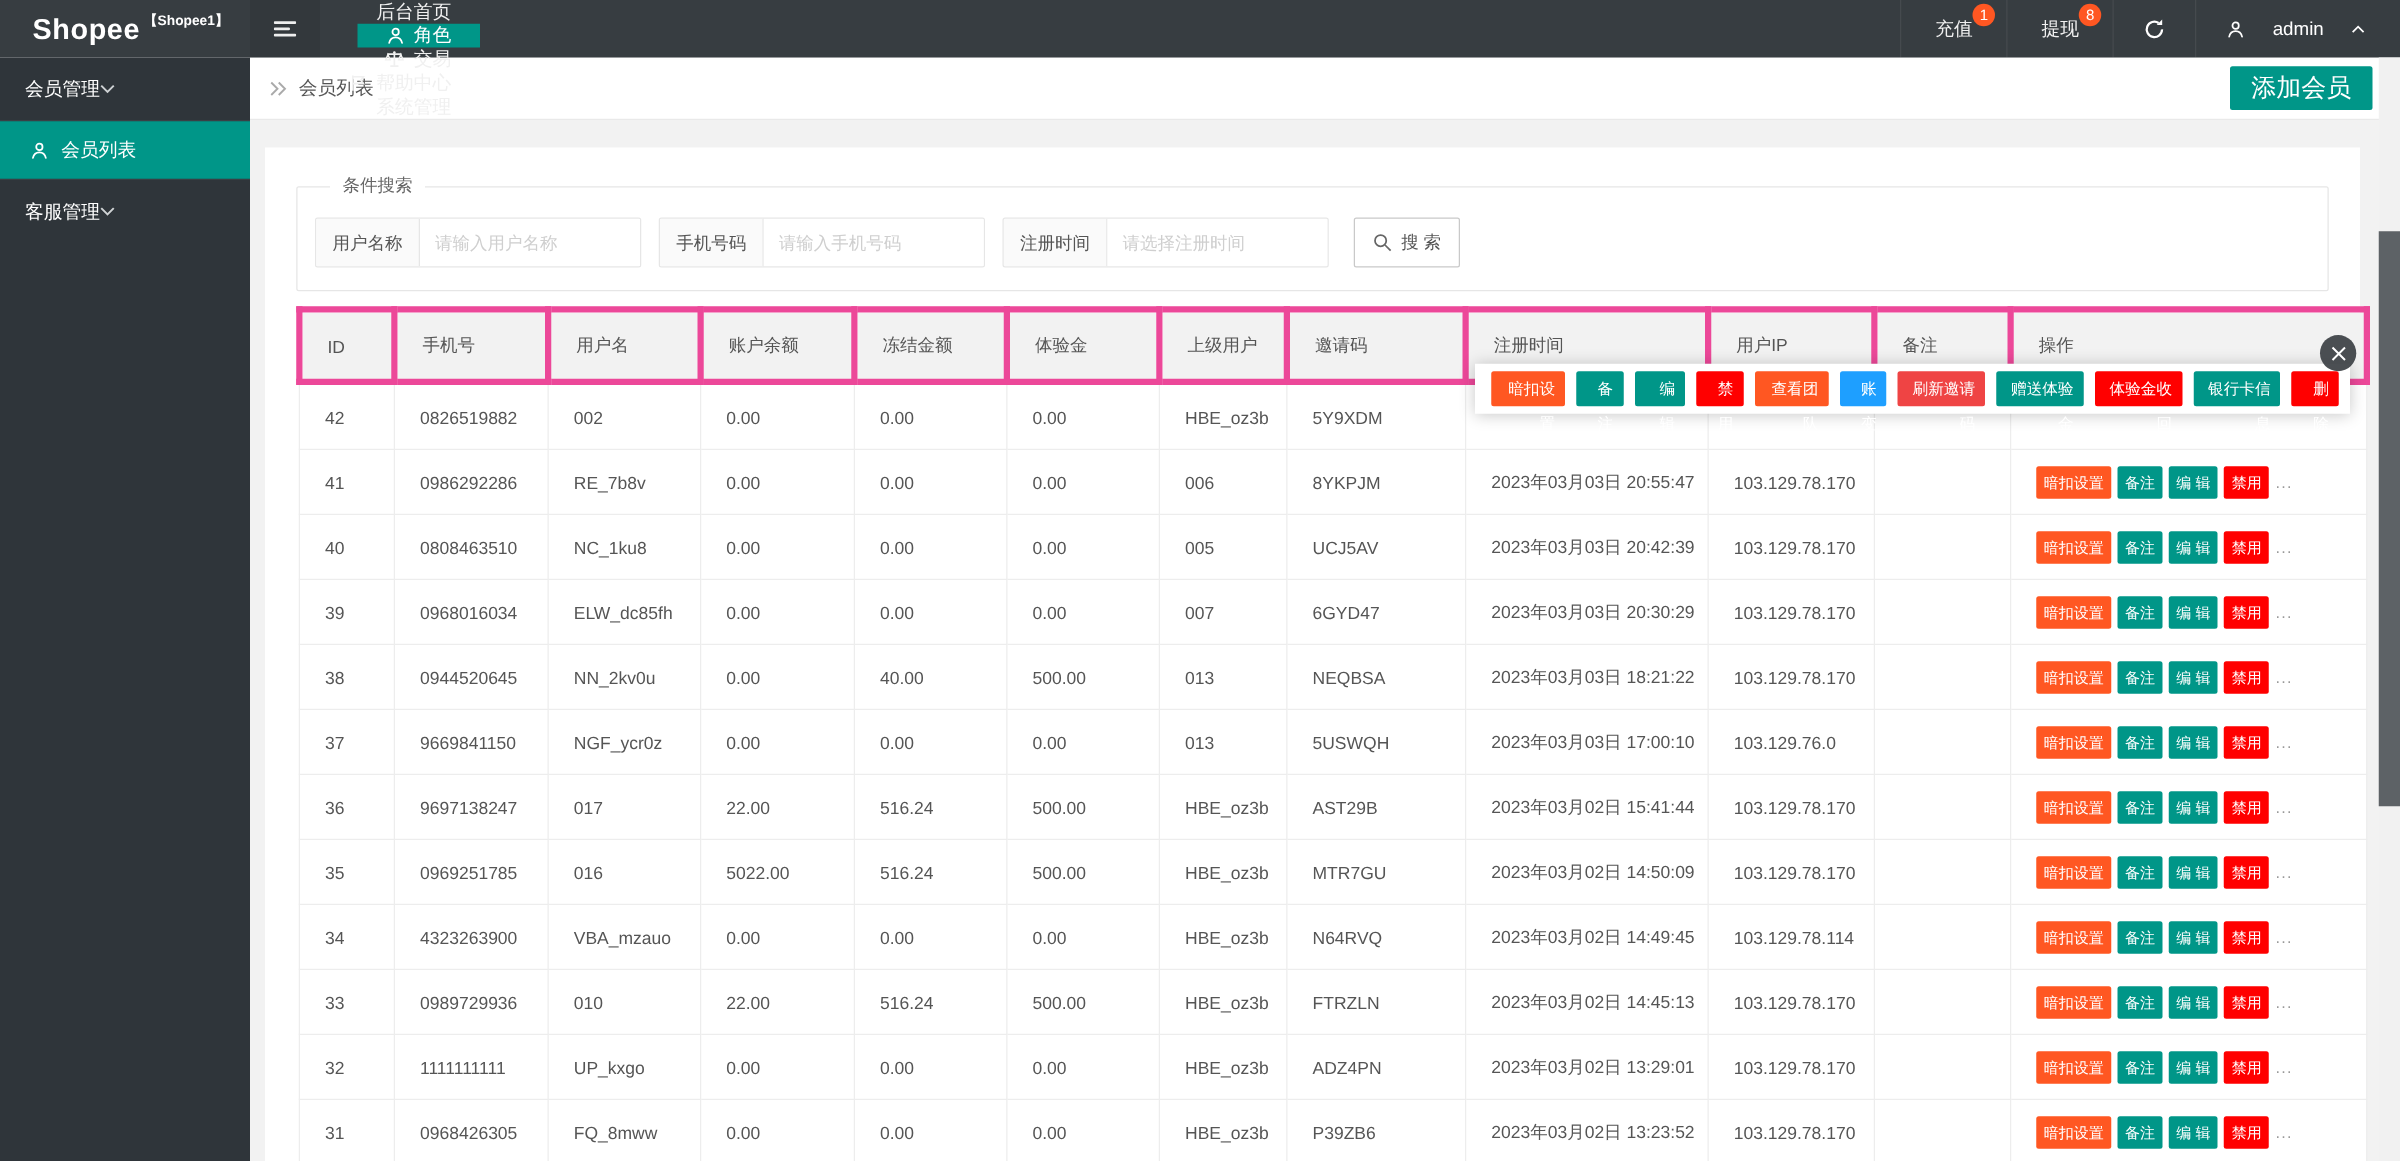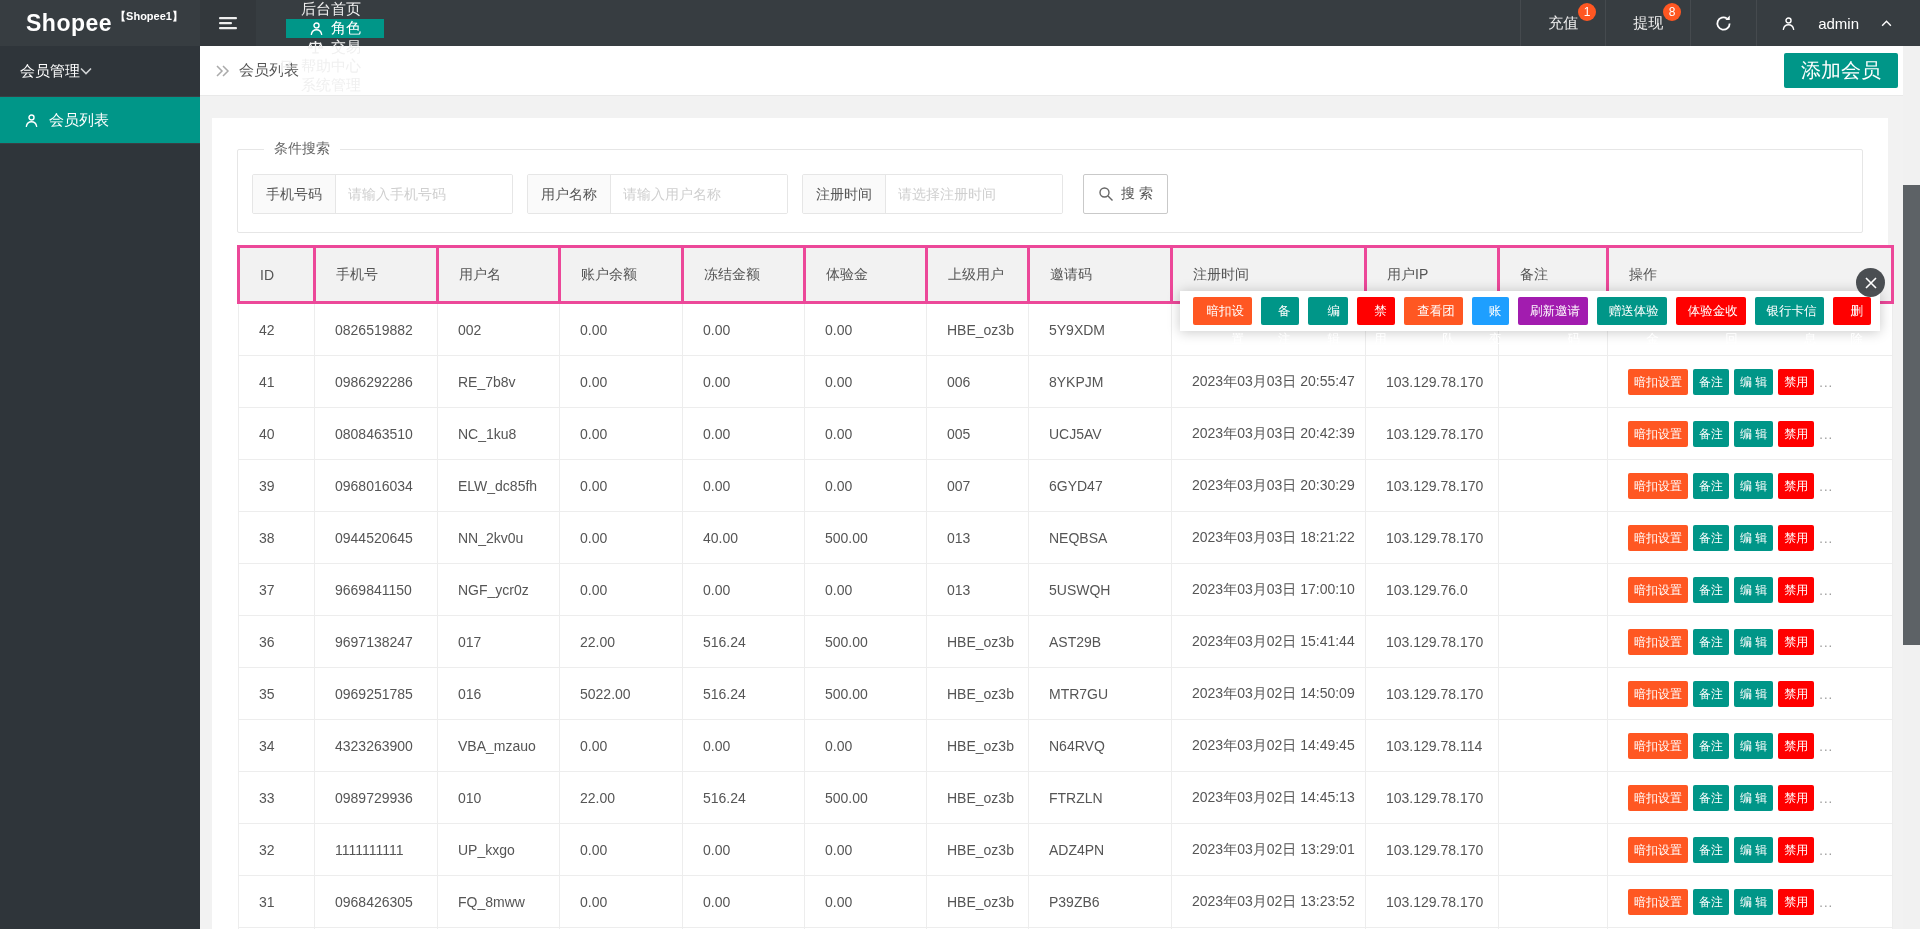--- a/index.html
+++ b/index.html
@@ -43,21 +43,21 @@
   .search-row{display:flex;align-items:center;margin-top:6px;}
   .input-group{display:flex;border:1px solid #e6e6e6;border-radius:2px;height:38px;overflow:hidden;margin-right:14px;background:#fff;}
   .ig-label{background:#fafafa;border-right:1px solid #e6e6e6;line-height:38px;padding:0 13px;font-size:14px;color:#555;white-space:nowrap;}
   .ig-input{border:none;outline:none;padding:0 12px;width:152px;font-size:14px;color:#666;font-family:inherit;}
   .ig-input::placeholder{color:#cfcfcf;}
   .search-btn{height:40px;margin-left:6px;background:#fff;border:1px solid #c9c9c9;border-radius:2px;padding:0 14px;font-size:14px;color:#555;display:flex;align-items:center;gap:7px;cursor:pointer;font-family:inherit;}
   .search-btn .mag{color:#666;display:flex;}
   
   .tbl-wrap{margin-top:12px;}
   table.grid{width:100%;border-collapse:collapse;table-layout:fixed;}
-  table.grid th{background:#f2f2f2;height:53px;font-weight:normal;font-size:14px;color:#555;text-align:left;padding:0 0 0 20px;border:3px solid #ec4899;overflow:hidden;white-space:nowrap;}
+  table.grid th{background:#f2f2f2;height:53px;font-weight:normal;font-size:14px;color:#555;text-align:left;padding:0 0 0 20px;border:5px solid #ec4899;overflow:hidden;white-space:nowrap;}
   table.grid td{height:51px;font-size:14px;color:#555;padding:0 0 0 20px;border:1px solid #ededed;background:#fff;overflow:hidden;white-space:nowrap;}
   .btn{display:inline-block;height:26px;line-height:26px;padding:0 6px;border-radius:2px;color:#fff;font-size:12px;margin-right:5px;border:none;cursor:pointer;vertical-align:middle;font-family:inherit;text-align:right;}
   .more{color:#999;font-size:13px;letter-spacing:1px;vertical-align:middle;}
   
   .popup{position:absolute;left:1180px;top:291px;width:700px;height:40px;background:#fff;box-shadow:0 1px 12px rgba(0,0,0,.22);display:flex;align-items:center;padding-left:13px;box-sizing:border-box;z-index:40;}
   .popup .btn{height:28px;line-height:28px;padding:0 8px;margin-right:9px;font-size:12.5px;}
   .popup-close{position:absolute;left:1856px;top:268px;width:29px;height:29px;border-radius:50%;background:rgba(60,64,68,.92);color:#fff;display:flex;align-items:center;justify-content:center;z-index:45;cursor:pointer;}
   
   .scrollbar{position:absolute;top:46px;right:0;bottom:0;width:17px;background:#f1f1f1;z-index:50;}
   .scroll-thumb{position:absolute;top:139px;left:0;width:17px;height:460px;background:#5d6266;}
@@ -163,46 +163,54 @@
       <div class="side-item active">
         <span class="icon">
           <svg width="15" height="15" viewBox="0 0 16 16">
             <circle cx="8" cy="4.8" r="2.7" fill="none" stroke="currentColor" stroke-width="1.5"></circle>
             <path d="M2.5 14.2c.7-3.2 2.8-4.8 5.5-4.8s4.8 1.6 5.5 4.8" fill="none" stroke="currentColor" stroke-width="1.5" stroke-linecap="round"></path>
           </svg>
         </span>
         <span>会员列表</span>
       </div>
     </div>
+    <div class="side-group-header">
+      <span>客服管理</span>
+      <span class="chev icon">
+        <svg width="12" height="8" viewBox="0 0 12 8">
+          <path d="M1 1.5l5 5 5-5" fill="none" stroke="currentColor" stroke-width="1.6"></path>
+        </svg>
+      </span>
+    </div>
   </div>
 
 <div class="main">
   <div class="breadcrumb-bar">
     <div class="breadcrumb">
       <span class="bc-icon icon">
           <svg width="16" height="12" viewBox="0 0 16 12">
             <path d="M2 1l5 5-5 5M8 1l5 5-5 5" fill="none" stroke="currentColor" stroke-width="1.5"></path>
           </svg>
         </span>
       <span>会员列表</span>
     </div>
     <button class="add-btn">添加会员</button>
   </div>
 
   <div class="card">
     <fieldset class="search">
       <legend>条件搜索</legend>
       <div class="search-row" id="search-row">
         <div class="input-group">
+            <span class="ig-label">用户名称</span>
+            <input class="ig-input" placeholder="请输入用户名称" style="">
+          </div>
+          <div class="input-group">
             <span class="ig-label">手机号码</span>
             <input class="ig-input" placeholder="请输入手机号码" style="">
-          </div>
-          <div class="input-group">
-            <span class="ig-label">用户名称</span>
-            <input class="ig-input" placeholder="请输入用户名称" style="">
           </div>
           <div class="input-group">
             <span class="ig-label">注册时间</span>
             <input class="ig-input" placeholder="请选择注册时间" style="">
           </div>
           <button class="search-btn" id="search-btn">
           <span class="mag icon">
               <svg width="16" height="16" viewBox="0 0 16 16">
                 <circle cx="6.5" cy="6.5" r="4.5" fill="none" stroke="currentColor" stroke-width="1.4"></circle>
                 <path d="M10 10l4.5 4.5" stroke="currentColor" stroke-width="1.4"></path>
@@ -434,21 +442,21 @@
   </div>
 </div>
 
 <div class="popup" id="popup">
     <button class="btn" style="background-color: rgb(255, 87, 34);">暗扣设置</button>
     <button class="btn" style="background-color: rgb(0, 150, 136);">备注</button>
     <button class="btn" style="background-color: rgb(0, 150, 136);">编 辑</button>
     <button class="btn" style="background-color: rgb(255, 0, 0);">禁用</button>
     <button class="btn" style="background-color: rgb(255, 87, 34);">查看团队</button>
     <button class="btn" style="background-color: rgb(30, 159, 255);">账变</button>
-    <button class="btn" style="background-color: #a21caf;">刷新邀请码</button>
+    <button class="btn" style="background-color: #ef4444;">刷新邀请码</button>
     <button class="btn" style="background-color: rgb(0, 150, 136);">赠送体验金</button>
     <button class="btn" style="background-color: rgb(255, 0, 0);">体验金收回</button>
     <button class="btn" style="background-color: rgb(0, 150, 136);">银行卡信息</button>
     <button class="btn" style="background-color: rgb(255, 0, 0);">删除</button>
   </div>
 <div class="popup-close">
   <span class="icon">
       <svg width="12" height="12" viewBox="0 0 12 12">
         <path d="M1 1l10 10M11 1L1 11" stroke="currentColor" stroke-width="1.6"></path>
       </svg>

